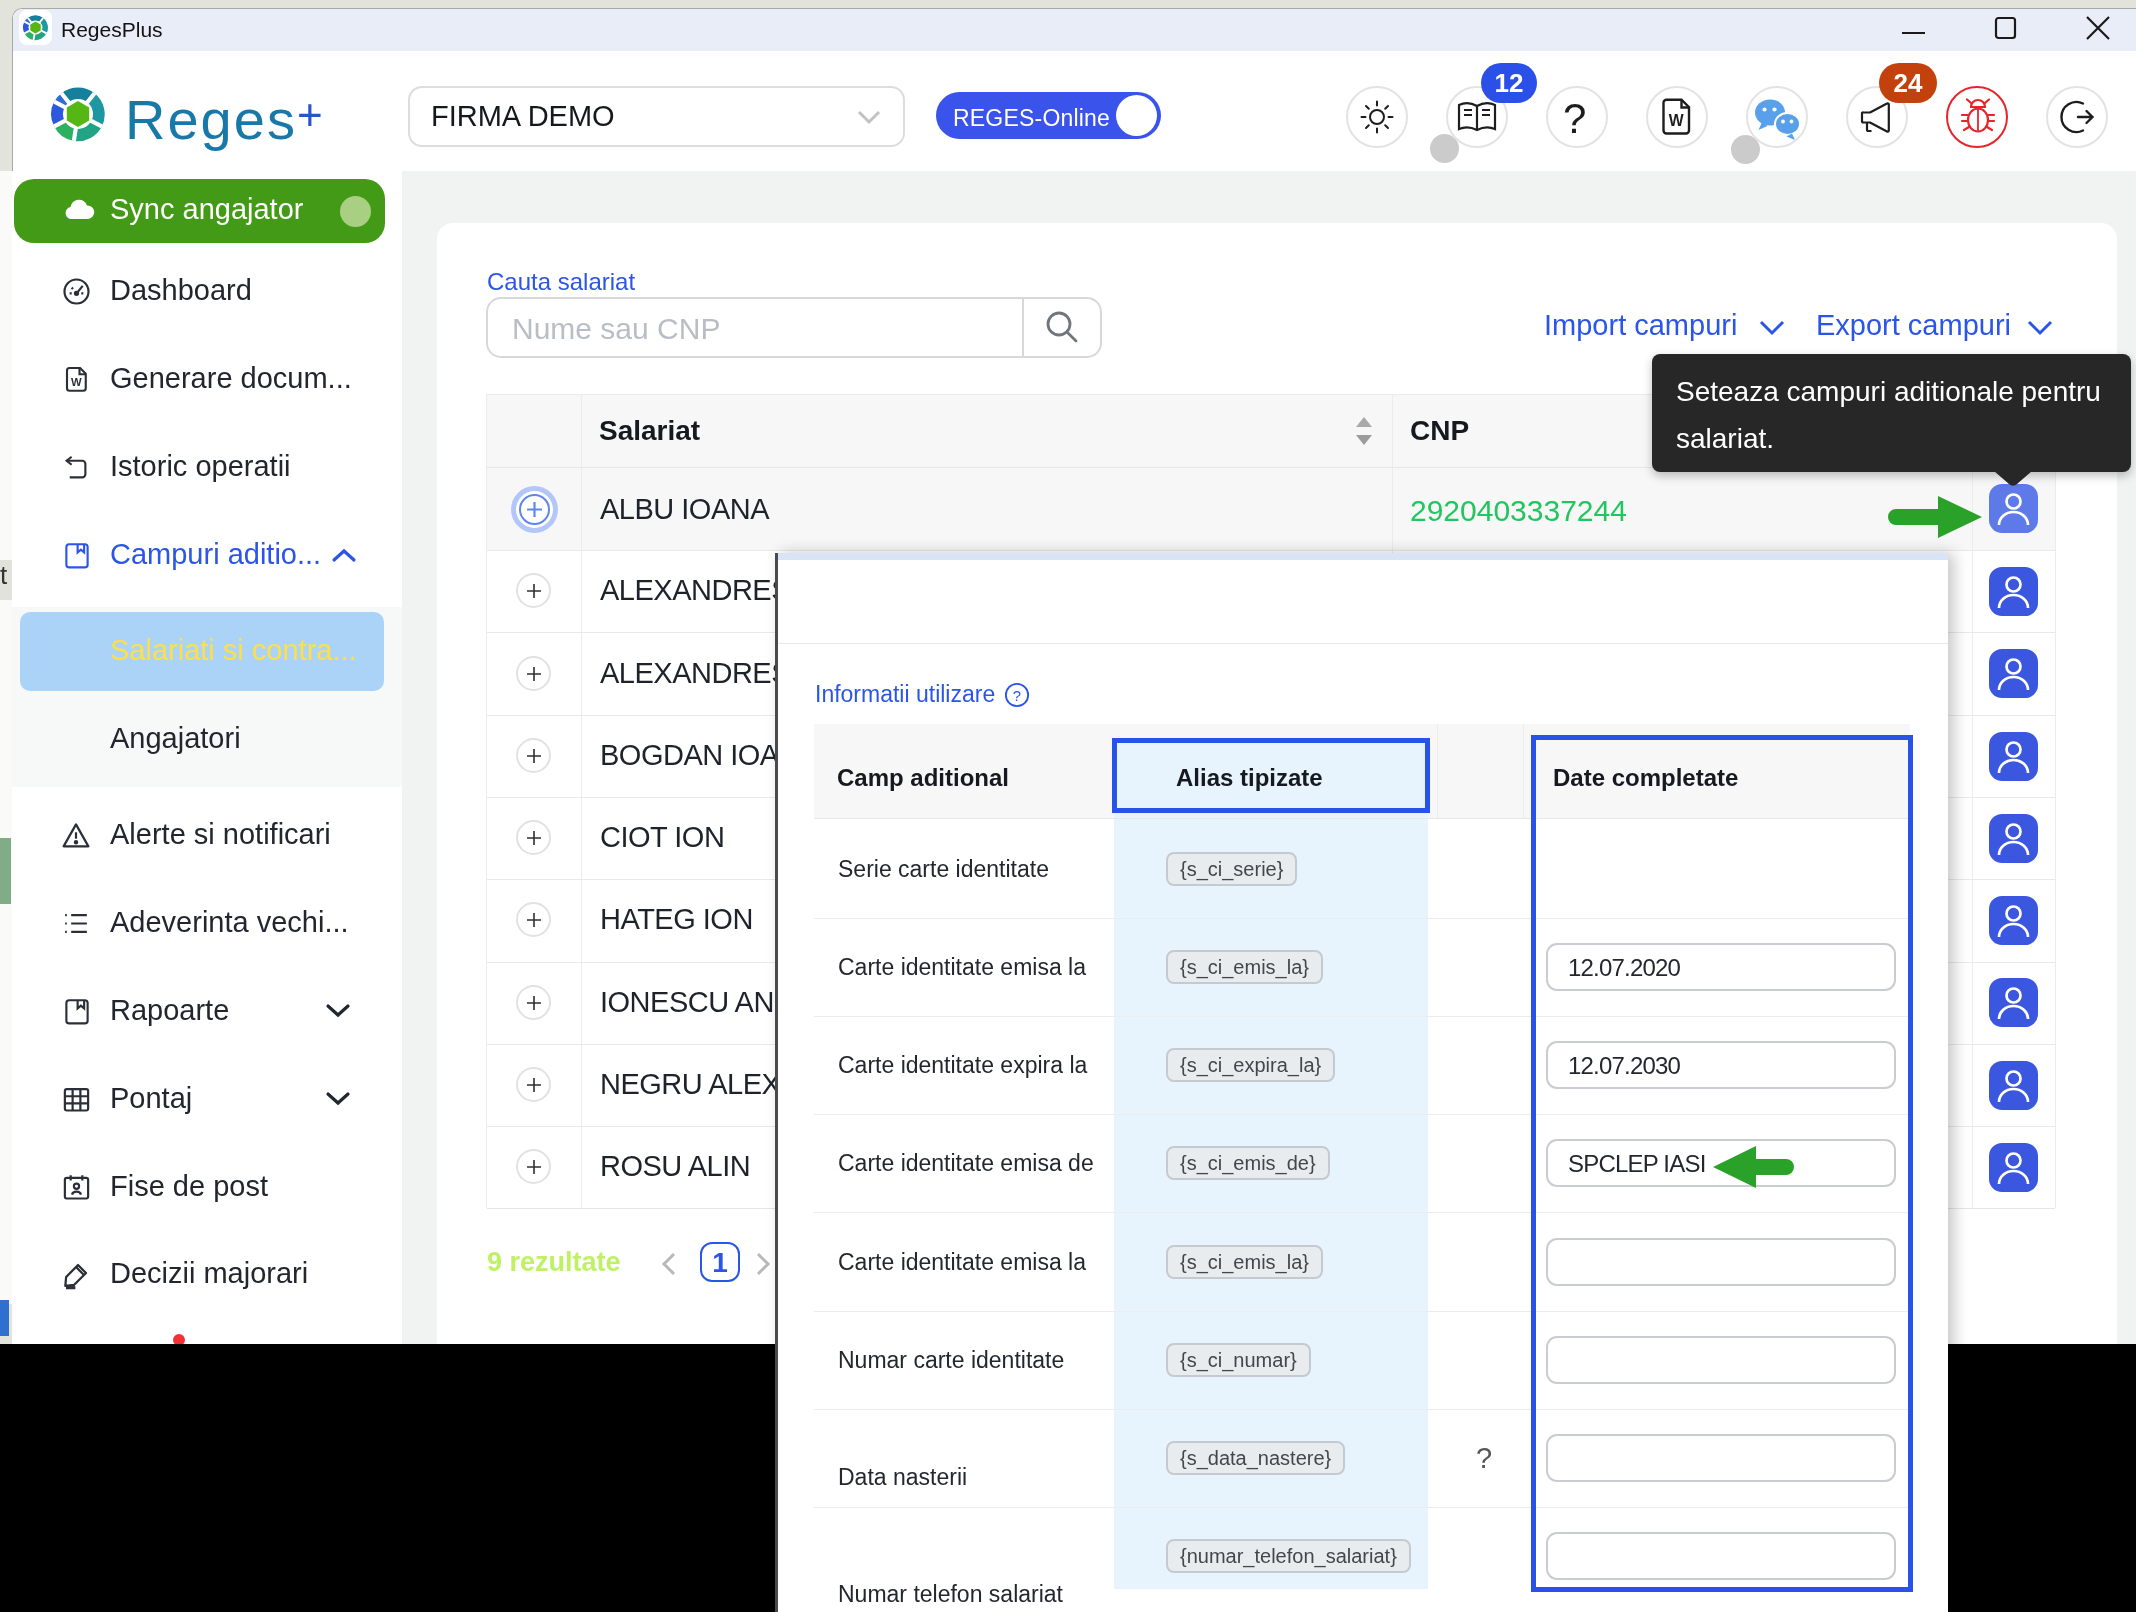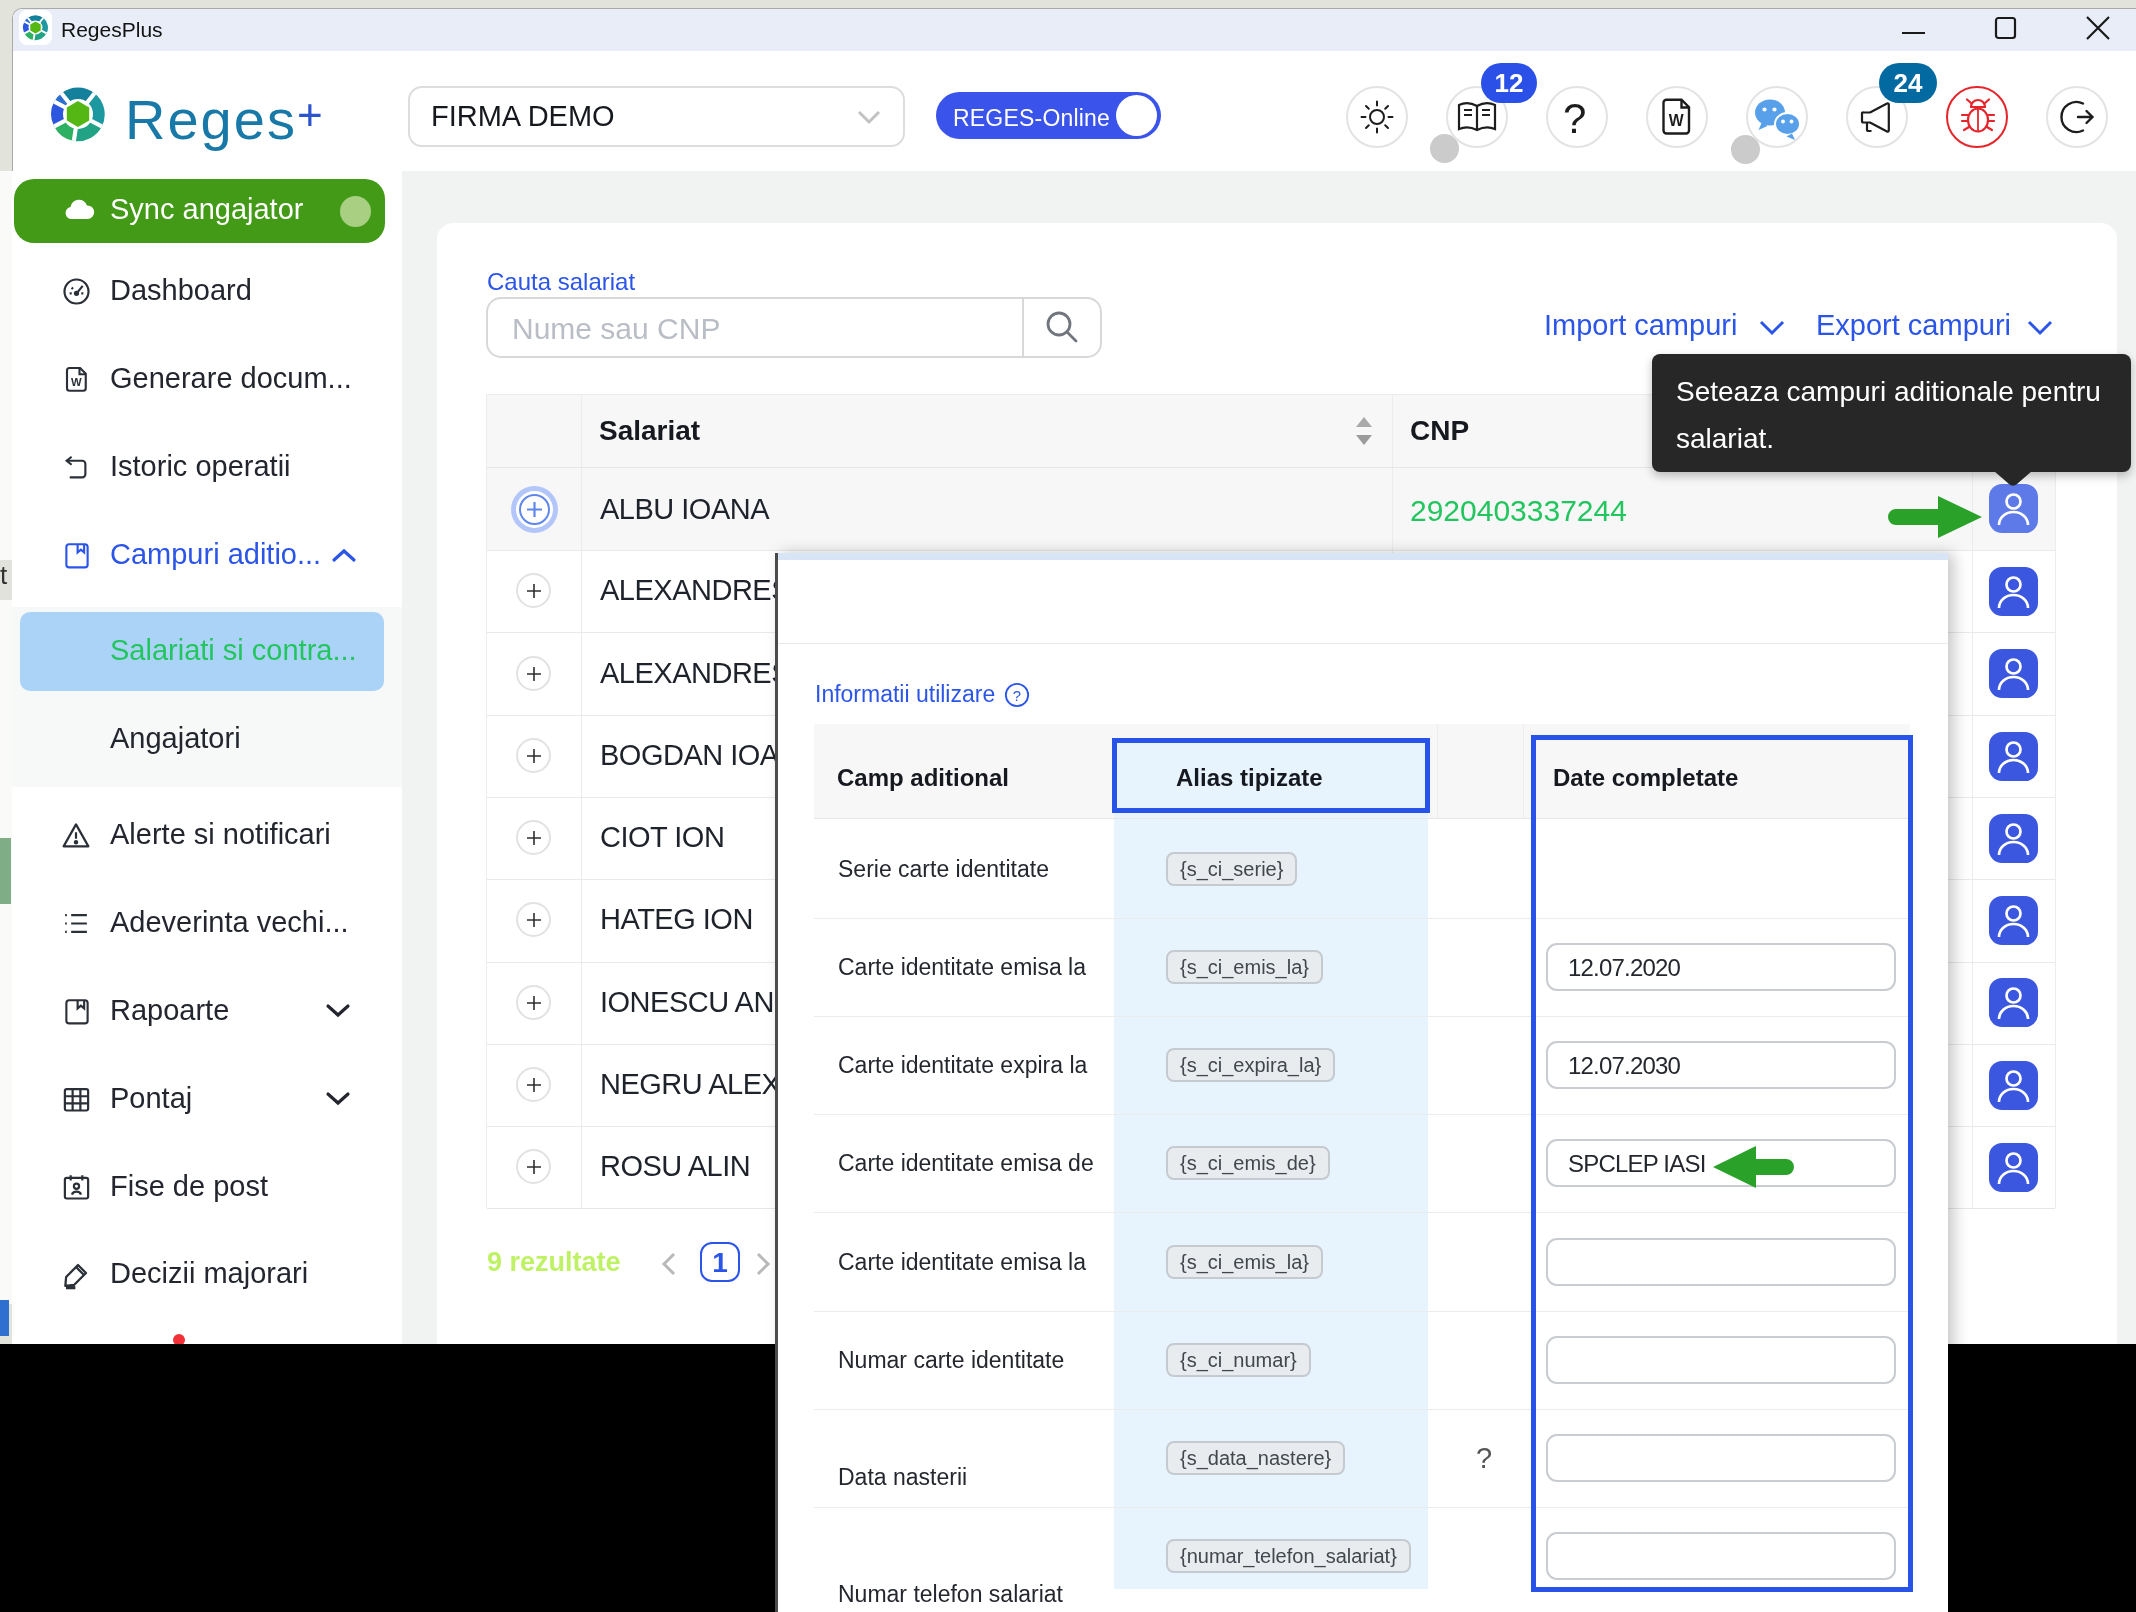--- a/index.html
+++ b/index.html
@@ -123,21 +123,21 @@
       <path d="M20 12 V34" stroke-width="1.8"></path>
       <path d="M10 18 H4 M10 24 H4 M11 30 l-5 3 M30 18 h6 M30 24 h6 M29 30 l5 3 M13 6 L9 2.5 M27 6 l4 -3.5"></path>
     </svg>
 
 <svg class="abs" style="left:2057px;top:97px;" width="40" height="40" viewBox="0 0 40 40" fill="none" stroke="#1d1d1d" stroke-width="2.4" stroke-linecap="round">
       <path d="M26 6.5 a15 15 0 1 0 0 27"></path>
       <path d="M21 20 H35 M29.5 14 L35.5 20 29.5 26"></path>
     </svg>
 
 <div class="abs" style="left:1481px;top:63px;width:56px;height:40px;border-radius:20px;background:#2b50e8;color:#fff;font-size:26px;font-weight:bold;text-align:center;line-height:40px;">12</div>
-<div class="abs" style="left:1879px;top:63px;width:58px;height:40px;border-radius:20px;background:#0369a1;color:#fff;font-size:26px;font-weight:bold;text-align:center;line-height:40px;">24</div>
+<div class="abs" style="left:1879px;top:63px;width:58px;height:40px;border-radius:20px;background:#c2410c;color:#fff;font-size:26px;font-weight:bold;text-align:center;line-height:40px;">24</div>
 </div>
 
 <div class="abs" style="left:12px;top:171px;width:2124px;height:1173px;background:#f1f2f2;"></div>
 
 <div class="abs" style="left:12px;top:171px;width:390px;height:1173px;background:#fff;" id="sidebar"></div>
 
 <div class="abs" style="left:12px;top:607px;width:390px;height:180px;background:#f7f8f8;"></div>
 
 <div class="abs" style="left:14px;top:179px;width:371px;height:64px;background:#429a16;border-radius:20px;"></div>
 <svg class="abs" style="left:62px;top:196px;" width="34" height="30" viewBox="0 0 34 30">
@@ -167,21 +167,21 @@
 <svg class="ic" style="left:62px;top:540px;" width="30" height="31" viewBox="0 0 24 24" fill="none" stroke="#2b55e8" stroke-width="1.7">
     <rect x="3.5" y="3" width="17" height="18.5" rx="2.2"></rect>
     <path d="M12.5 3 v6.5 l2.6 -2.2 2.6 2.2 V3"></path>
   </svg>
 <div class="abs" style="left:110px;top:538px;font-size:29px;color:#2b55e8;">Campuri aditio...</div>
 <svg class="abs" style="left:331px;top:546px;" width="26" height="18" viewBox="0 0 26 18">
     <polyline points="3,14 13,5 23,14" fill="none" stroke="#2b55e8" stroke-width="3.2" stroke-linecap="round"></polyline>
   </svg>
 
 <div class="abs" style="left:20px;top:612px;width:364px;height:79px;background:#abd3f7;border-radius:10px;"></div>
-<div class="abs" style="left:110px;top:634px;font-size:29px;color:#22c55e;">Salariati si contra...</div>
+<div class="abs" style="left:110px;top:634px;font-size:29px;color:#fde047;">Salariati si contra...</div>
 <div class="abs" style="left:110px;top:722px;font-size:29px;color:#23262e;">Angajatori</div>
 
 <svg class="ic" style="left:60px;top:820px;" width="32" height="31" viewBox="0 0 24 24" fill="none" stroke="#2b2f37" stroke-width="1.7">
     <path d="M12 3.4 L21.6 20.4 H2.4 Z" stroke-linejoin="round"></path>
     <path d="M12 9.5 v5"></path>
     <circle cx="12" cy="17.3" r="0.9" fill="#2b2f37"></circle>
   </svg>
 <div class="abs" style="left:110px;top:818px;font-size:29px;color:#23262e;">Alerte si notificari</div>
 <svg class="ic" style="left:61px;top:909px;" width="30" height="29" viewBox="0 0 24 24" fill="none" stroke="#2b2f37" stroke-width="1.8">
     <path d="M8 5 h13 M8 12 h13 M8 19 h13"></path>

